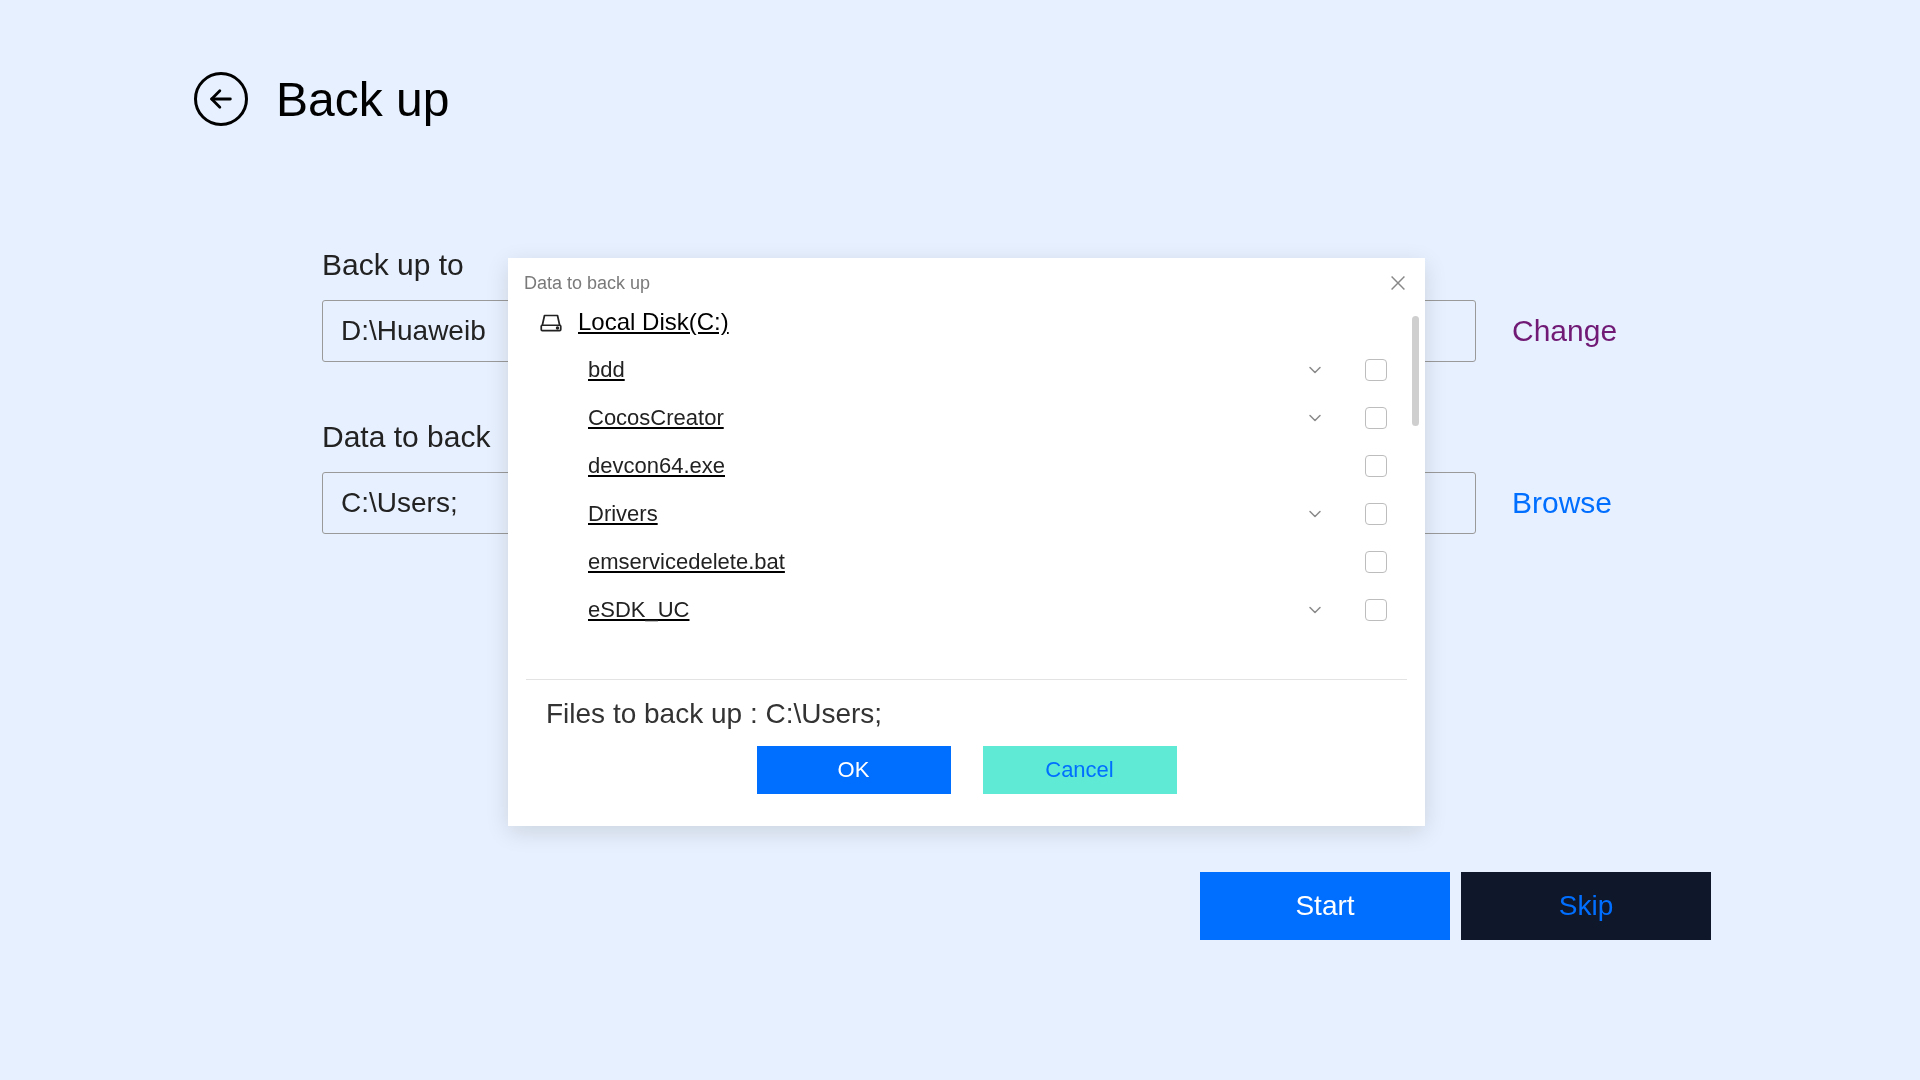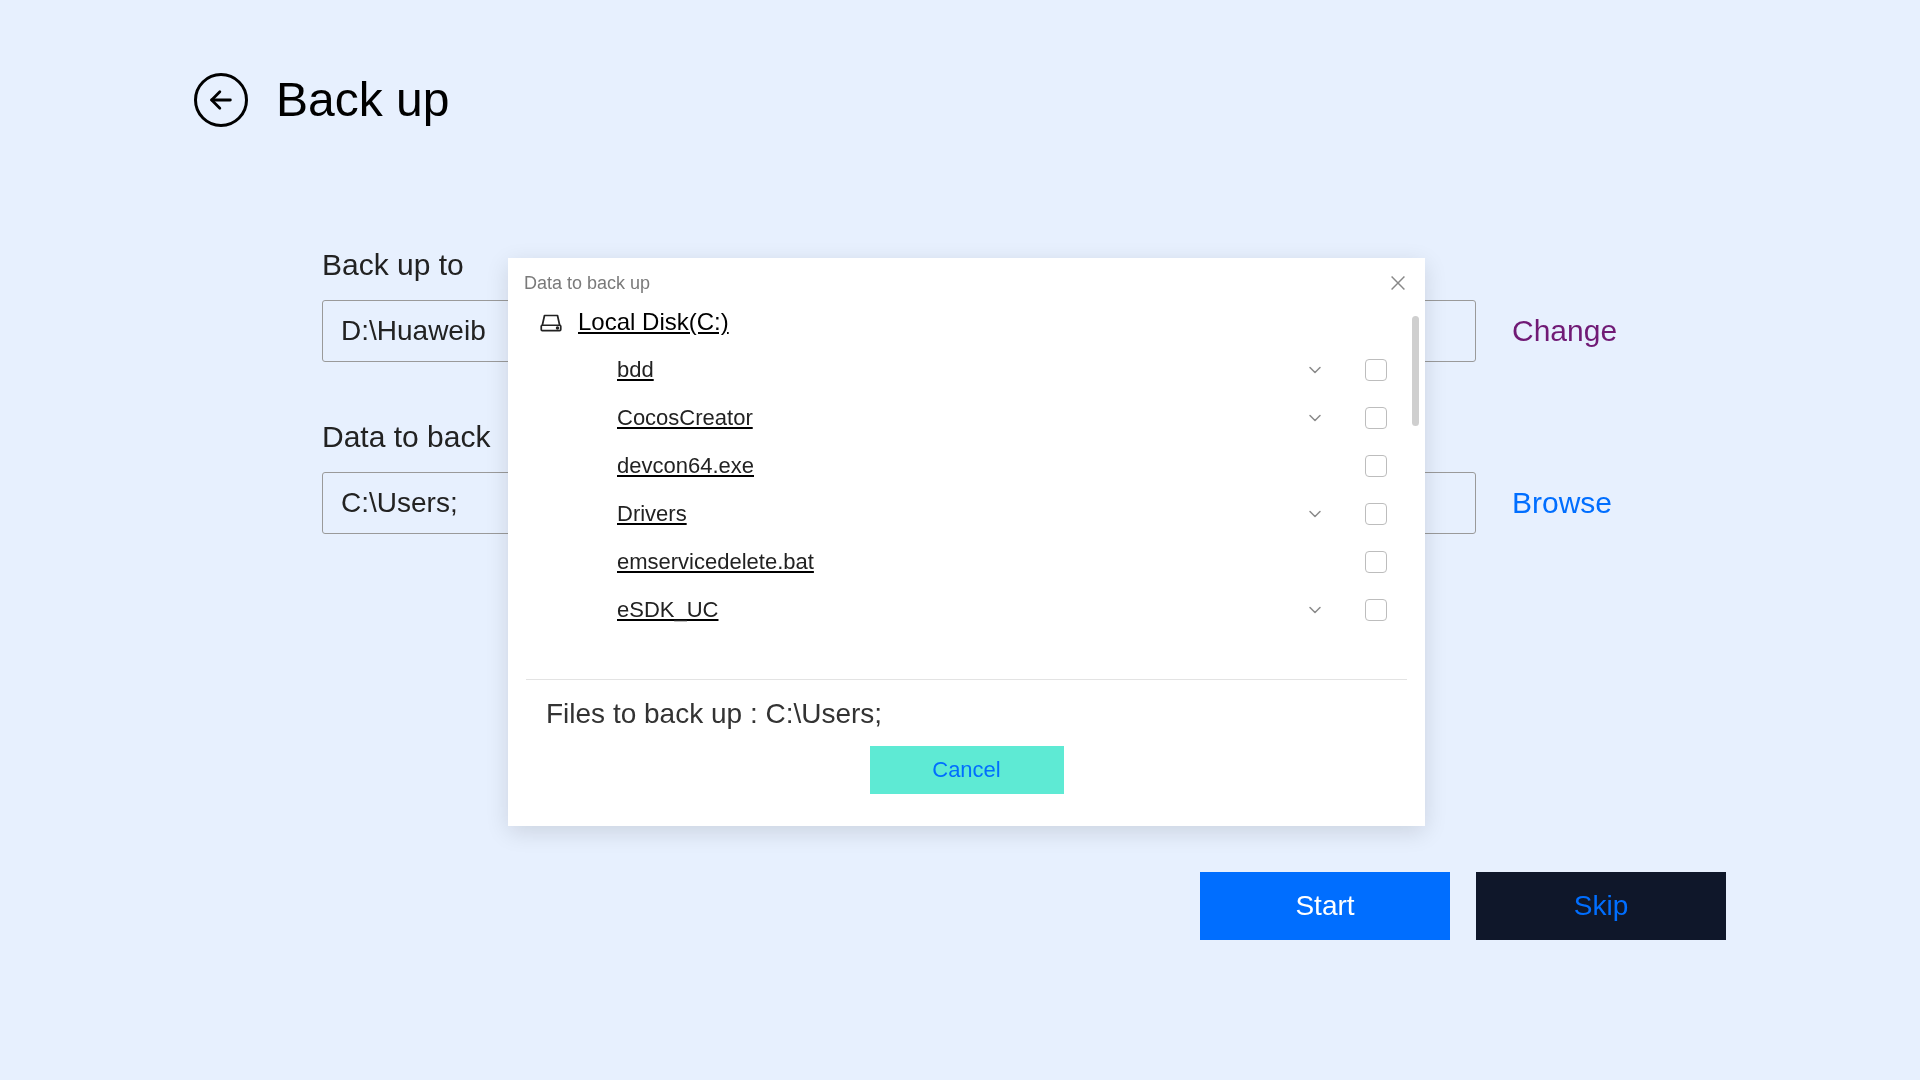--- a/index.html
+++ b/index.html
@@ -8,21 +8,21 @@
     background: #e7f0fe;
     position: relative;
   }
 
   
   .header {
     position: absolute;
     left: 194px;
     top: 72px;
     display: flex;
-    align-items: center;
+    align-items: flex-start;
     gap: 28px;
   }
   .back-btn {
     width: 54px; height: 54px;
     border: 3px solid #000;
     border-radius: 50%;
     display: flex; align-items: center; justify-content: center;
     cursor: pointer;
   }
   .back-btn svg { width: 28px; height: 28px; }
@@ -68,21 +68,21 @@
   }
   .link-black { color: #701a75; }
   .link-blue  { color: #006eff; }
 
   
   .footer {
     position: absolute;
     left: 1200px;
     top: 872px;
     display: flex;
-    gap: 26px;
+    gap: 11px;
   }
   .btn {
     width: 250px; height: 68px;
     border: none;
     font-size: 28px;
     cursor: pointer;
     display: flex; align-items: center; justify-content: center;
   }
   .btn-primary { background: #006eff; color: #fff; }
   .btn-secondary { background: #0f172a; color: #006eff; }
@@ -127,21 +127,20 @@
     margin-bottom: 10px;
   }
   .disk-row svg { width: 26px; height: 26px; }
   .item-list { padding-left: 50px; }
   .item {
     display: flex;
     align-items: center;
     height: 48px;
     font-size: 22px;
     color: #222;
-    margin-left: 29px;
   }
   .item-name { flex: 1; }
   .item-chevron {
     width: 20px; height: 20px;
     color: #8a8a8a;
     margin-right: 40px;
     visibility: hidden;
   }
   .item.has-chevron .item-chevron { visibility: visible; }
   .item-check {
@@ -286,15 +285,16 @@
   </div>
 
   <div class="modal-divider"></div>
 
   <div class="modal-status">
     <span>Files to back up :</span>
     <span>C:\Users;</span>
   </div>
 
   <div class="modal-footer">
+    <button class="mbtn mbtn-ok">OK</button>
     <button class="mbtn mbtn-cancel">Cancel</button>
   </div>
 </div>
 
 </body></html>

